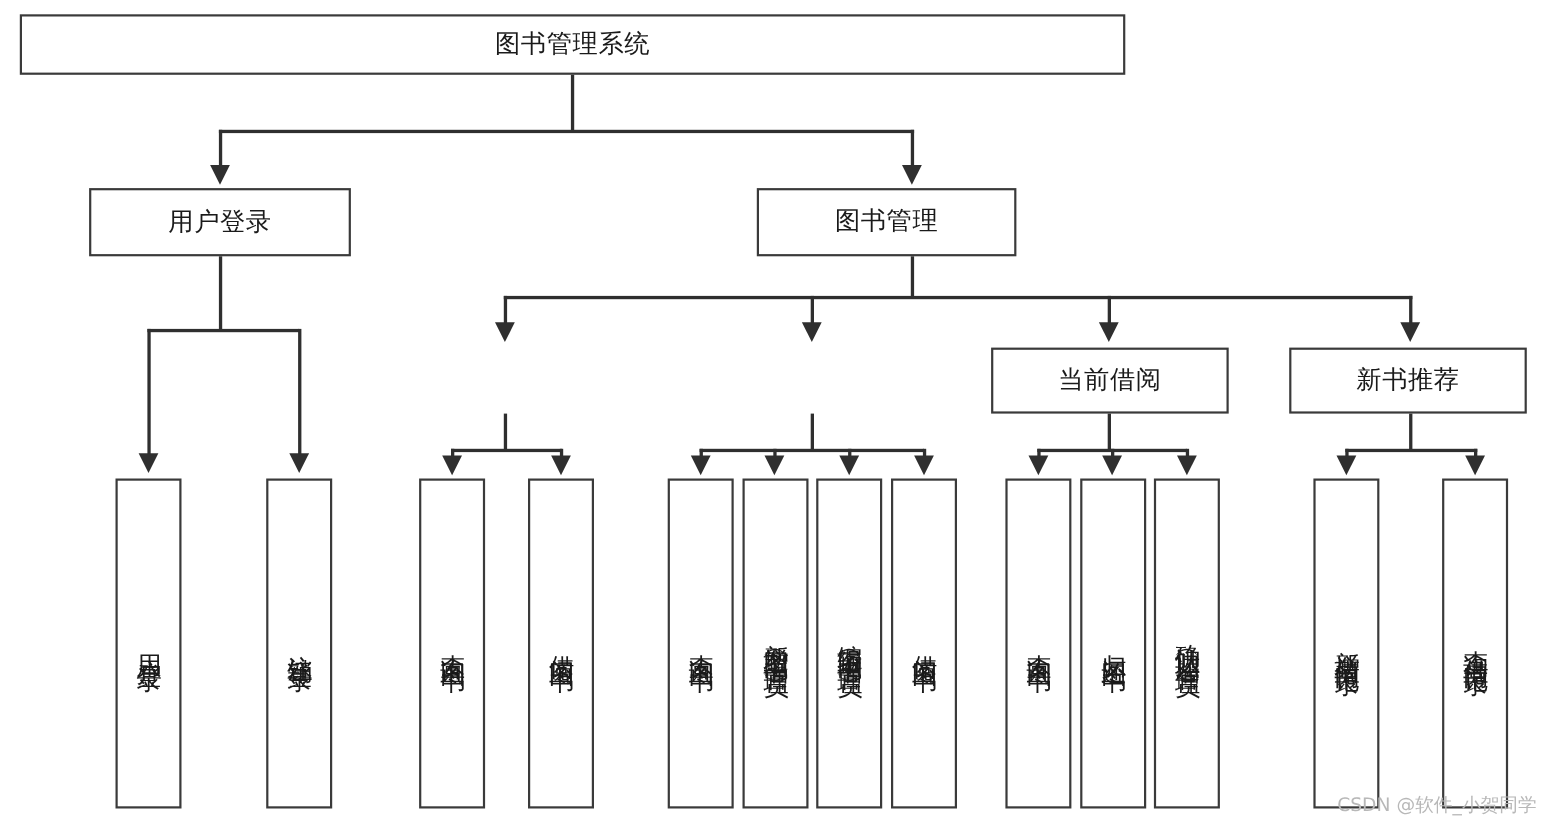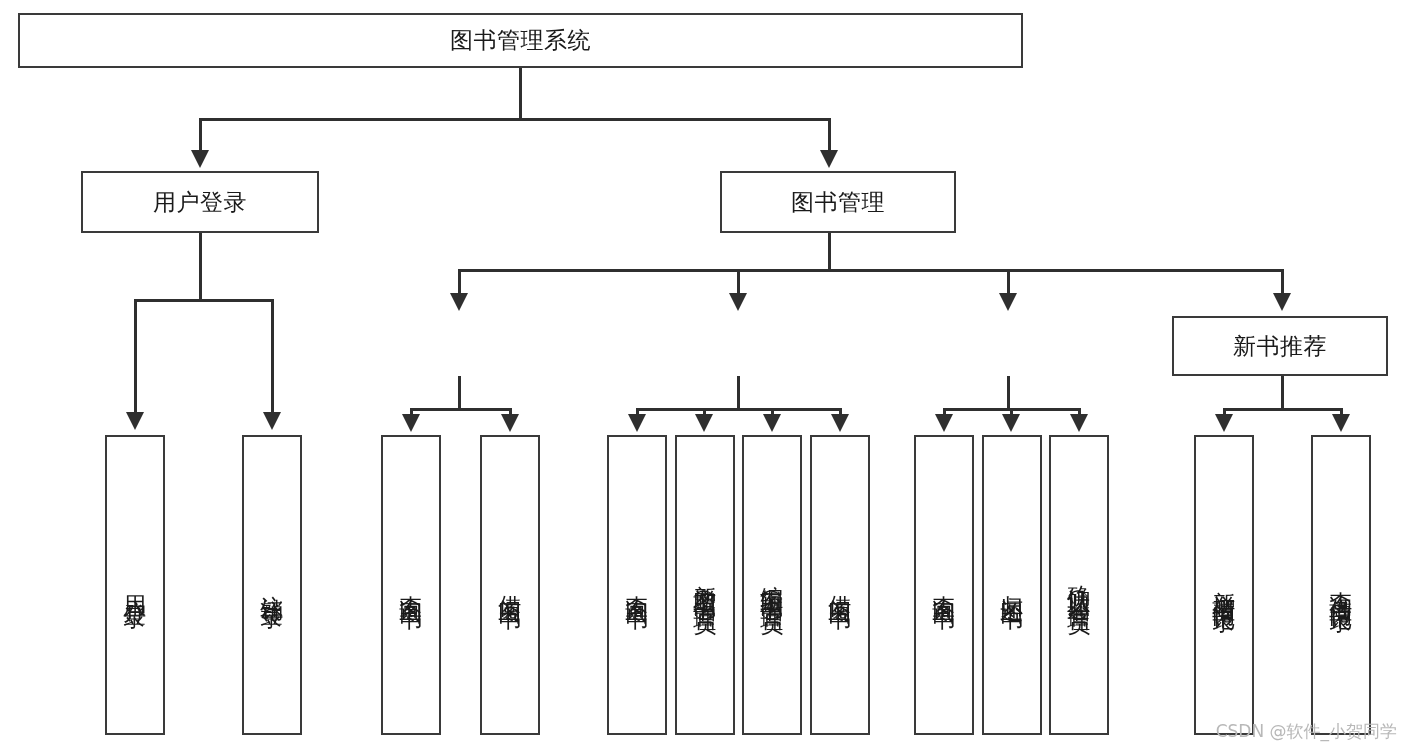--- a/index.html
+++ b/index.html
@@ -86,21 +86,21 @@
   <div class="edge h" style="left:199px; top:118px; width:632px;"></div>
 
   <div class="edge v" style="left:199px; top:118px; height:35px;"></div>
   <div class="arrow" style="left:191px; top:150px;"></div>
 
   <div class="edge v" style="left:828px; top:118px; height:35px;"></div>
   <div class="arrow" style="left:820px; top:150px;"></div>
 
   <div class="node horiz" style="left:81px; top:171px; width:238px; height:62px;">用户登录</div>
 
-  <div class="node horiz" style="left:720px; top:171px; width:236px; height:62px;">图书管理</div>
+  <div class="node horiz" style="left:688px; top:171px; width:236px; height:62px;font-family:Liberation Mono, monospace;">图书管理</div>
 
   <div class="edge v" style="left:199px; top:233px; height:68px;"></div>
   <div class="edge h" style="left:134px; top:299px; width:138px;"></div>
   <div class="edge v" style="left:134px; top:299px; height:115px;"></div>
   <div class="arrow" style="left:126px; top:412px;"></div>
   <div class="edge v" style="left:271px; top:299px; height:115px;"></div>
   <div class="arrow" style="left:263px; top:412px;"></div>
 
   <div class="node vert" style="left:105px; top:435px; width:60px; height:300px;">用户登录</div>
   <div class="node vert" style="left:242px; top:435px; width:60px; height:300px;">注销登录</div>
@@ -113,20 +113,21 @@
 
   <div class="edge v" style="left:737px; top:269px; height:27px;"></div>
   <div class="arrow" style="left:729px; top:293px;"></div>
 
   <div class="edge v" style="left:1007px; top:269px; height:27px;"></div>
   <div class="arrow" style="left:999px; top:293px;"></div>
 
   <div class="edge v" style="left:1281px; top:269px; height:27px;"></div>
   <div class="arrow" style="left:1273px; top:293px;"></div>
 
+  <div class="node horiz" style="left:901px; top:316px; width:216px; height:60px;">当前借阅</div>
   <div class="node horiz" style="left:1172px; top:316px; width:216px; height:60px;">新书推荐</div>
 
   <div class="edge v" style="left:458px; top:376px; height:34px;"></div>
   <div class="edge h" style="left:410px; top:408px; width:101px;"></div>
   <div class="edge v" style="left:410px; top:408px; height:10px;"></div>
   <div class="arrow" style="left:402px; top:414px;"></div>
   <div class="edge v" style="left:509px; top:408px; height:10px;"></div>
   <div class="arrow" style="left:501px; top:414px;"></div>
 
   <div class="node vert" style="left:381px; top:435px; width:60px; height:300px;">查询图书</div>

